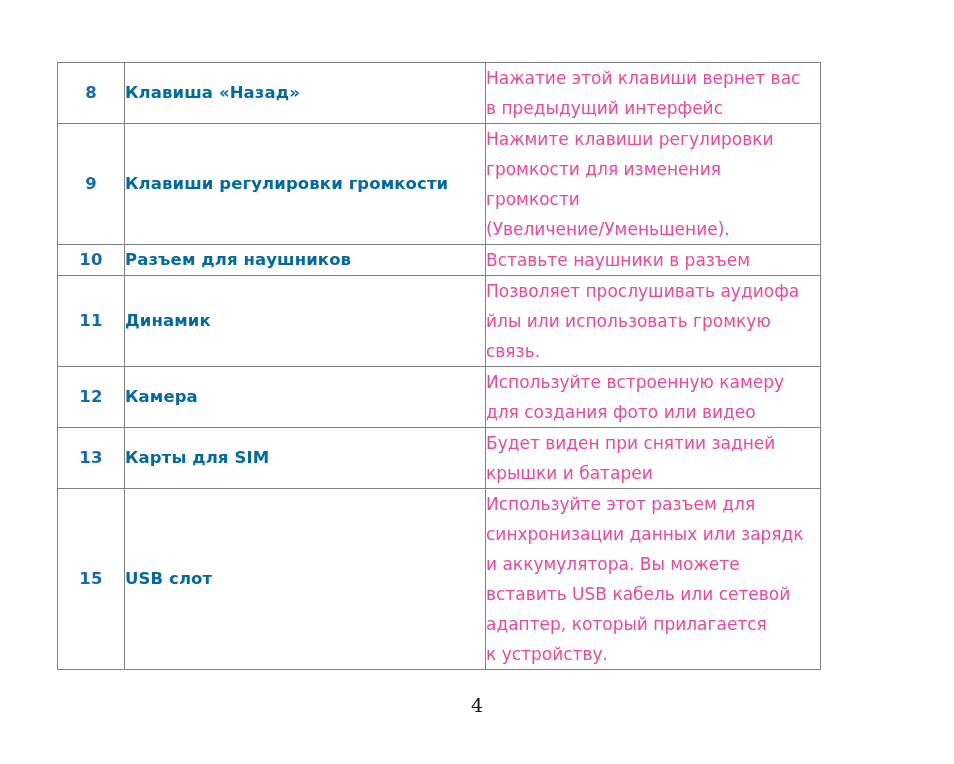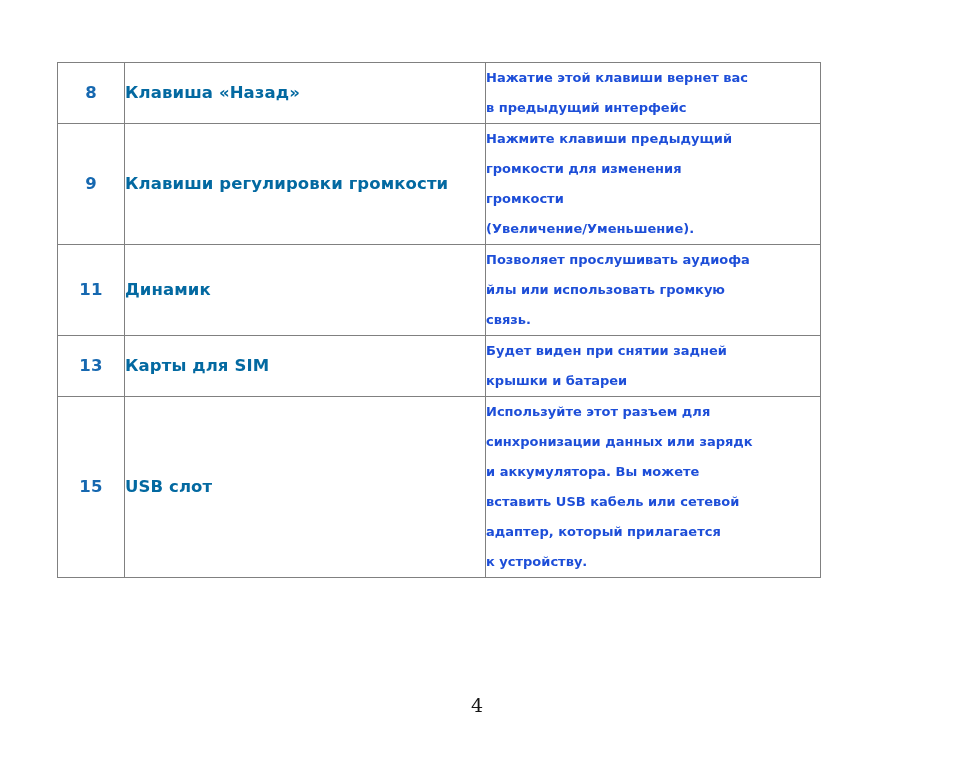--- a/index.html
+++ b/index.html
@@ -72,23 +72,23 @@
 
   .cell-desc {
     vertical-align: top;
     padding-left: 14px;
     padding-right: 6px;
     padding-top: 6px;
     padding-bottom: 6px;
   }
   .desc-text {
     display: block;
-    font-size: 13px;
-    font-weight: bold;
-    color: #1d4ed8;
+    font-size: 17px;
+    font-weight: normal;
+    color: #ec4899;
     line-height: 30px;
     white-space: pre-line;
   }
 
   .page-number {
     position: absolute;
     left: 0;
     top: 694px;
     width: 954px;
     text-align: center;
@@ -126,42 +126,65 @@
       </tr>
 
       <tr>
         <td class="cell-num">
           <span class="num-text">9</span>
         </td>
         <td class="cell-name">
           <span class="name-text">Клавиши регулировки громкости</span>
         </td>
         <td class="cell-desc">
-          <span class="desc-text">Нажмите клавиши предыдущий
+          <span class="desc-text">Нажмите клавиши регулировки
 громкости для изменения
 громкости
 (Увеличение/Уменьшение).</span>
         </td>
       </tr>
 
+      <tr>
+        <td class="cell-num">
+          <span class="num-text">10</span>
+        </td>
+        <td class="cell-name">
+          <span class="name-text">Разъем для наушников</span>
+        </td>
+        <td class="cell-desc">
+          <span class="desc-text">Вставьте наушники в разъем</span>
+        </td>
+      </tr>
 
       <tr>
         <td class="cell-num">
           <span class="num-text">11</span>
         </td>
         <td class="cell-name">
           <span class="name-text">Динамик</span>
         </td>
         <td class="cell-desc">
           <span class="desc-text">Позволяет прослушивать аудиофа
 йлы или использовать громкую
 связь.</span>
         </td>
       </tr>
 
+      <tr>
+        <td class="cell-num">
+          <span class="num-text">12</span>
+        </td>
+        <td class="cell-name">
+          <span class="name-text">Камера</span>
+        </td>
+        <td class="cell-desc">
+          <span class="desc-text">Используйте встроенную камеру
+для создания фото или видео</span>
+        </td>
+      </tr>
 
       <tr>
         <td class="cell-num">
           <span class="num-text">13</span>
         </td>
         <td class="cell-name">
           <span class="name-text">Карты для SIM</span>
         </td>
         <td class="cell-desc">
           <span class="desc-text">Будет виден при снятии задней

